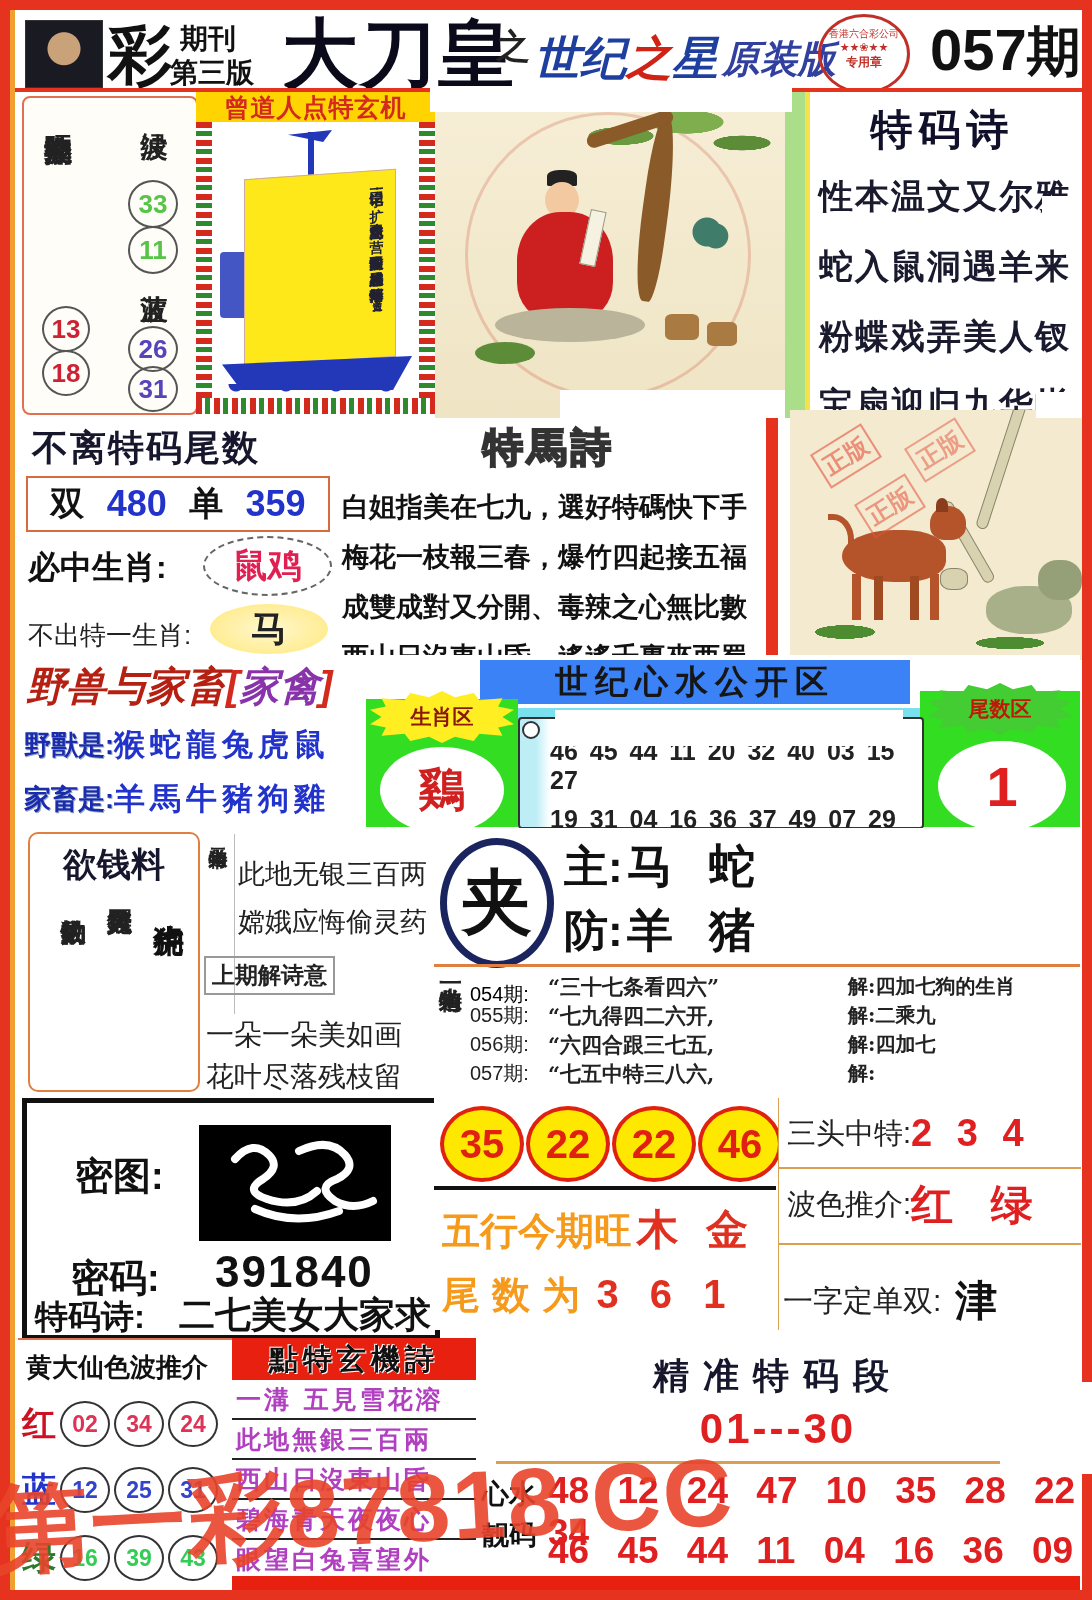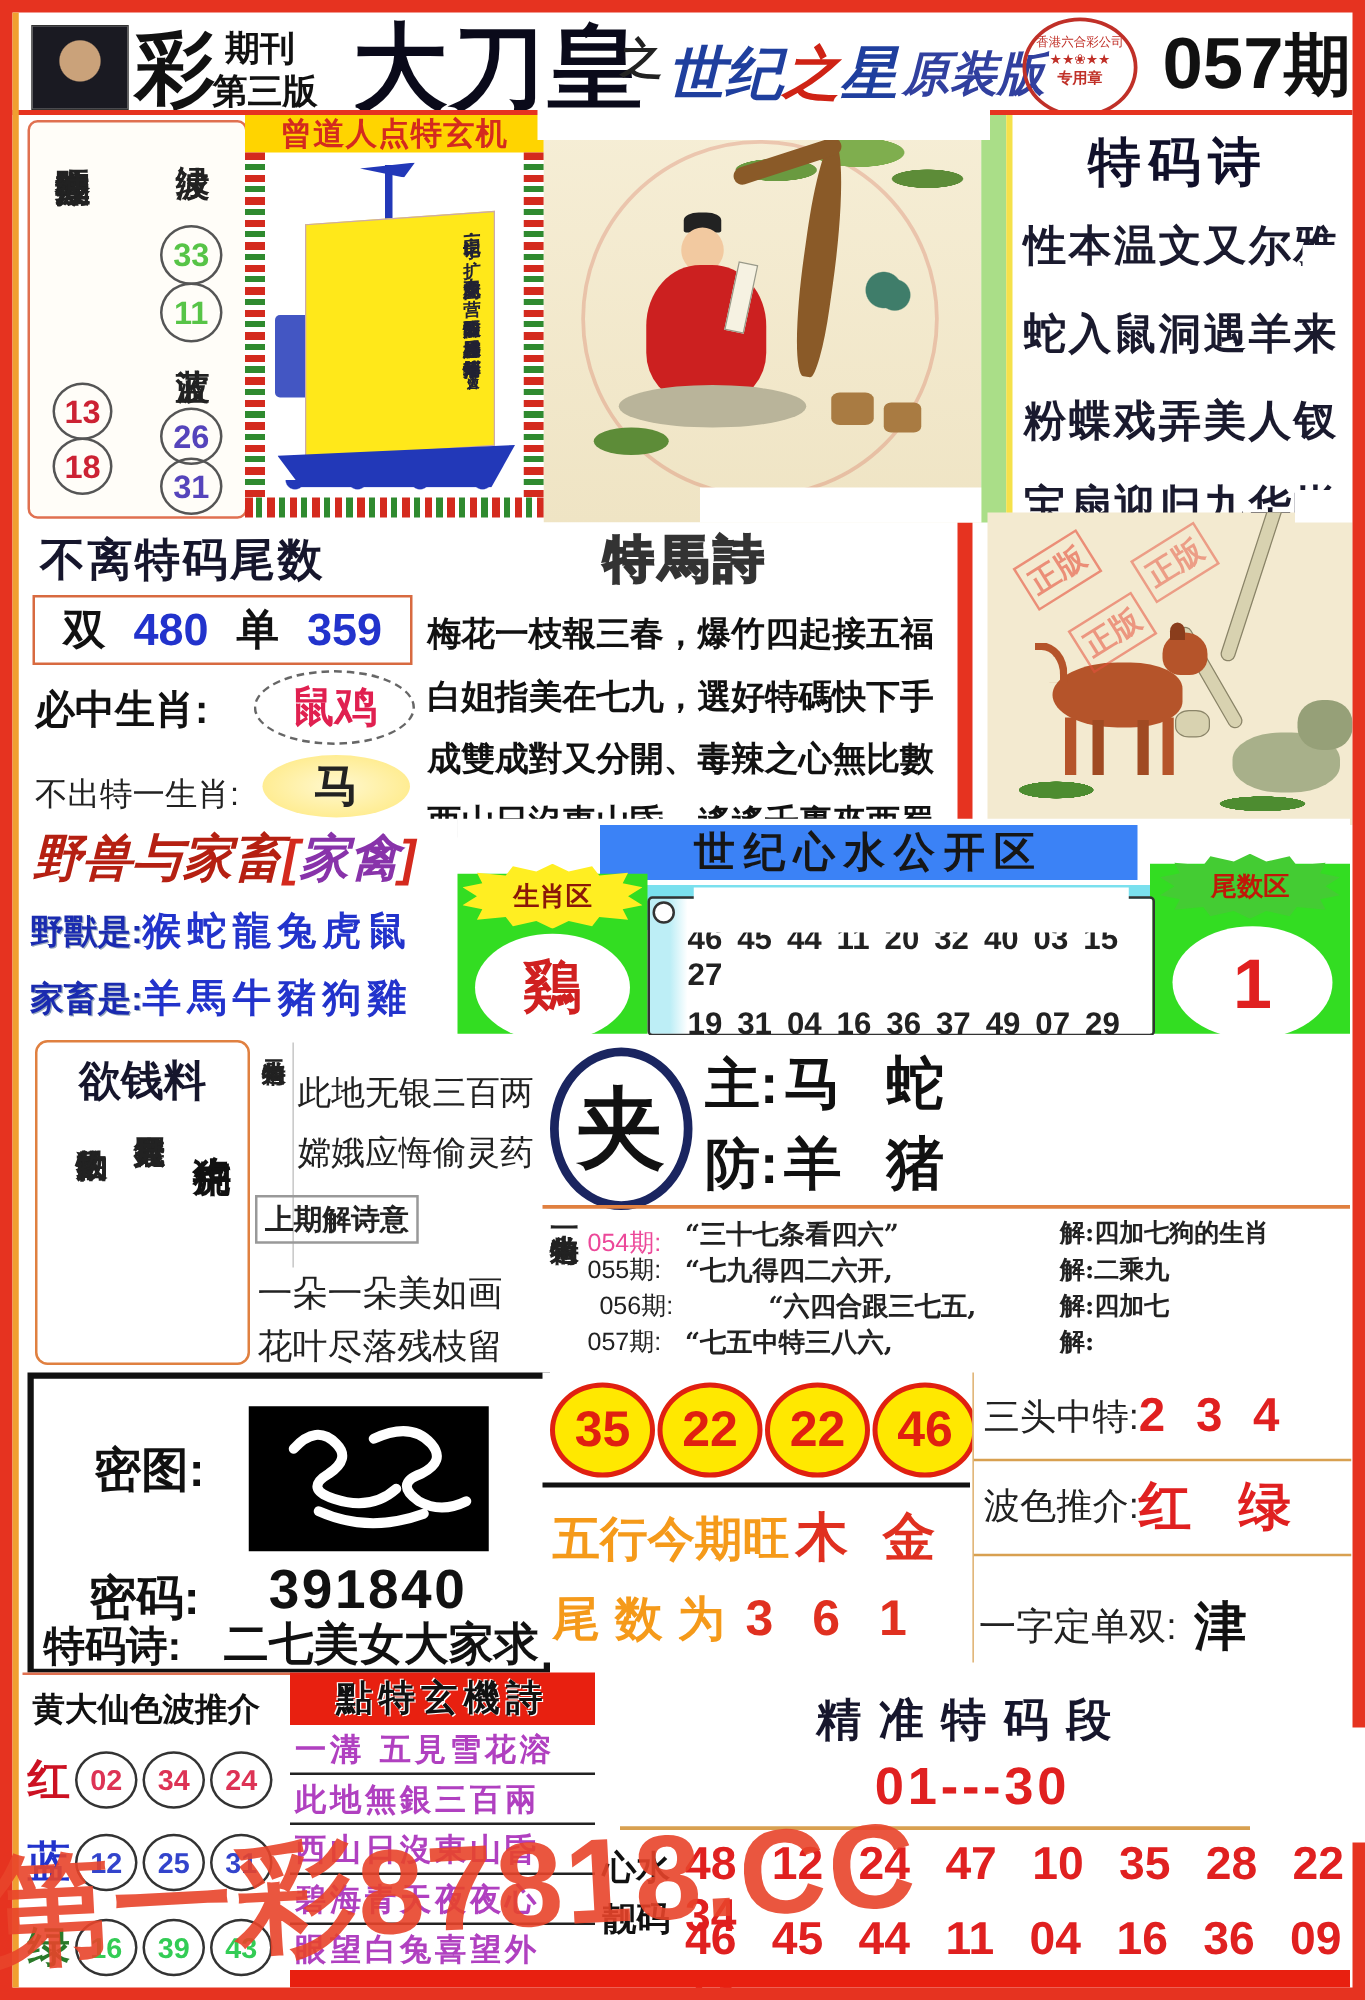--- a/index.html
+++ b/index.html
@@ -135,22 +135,22 @@
       <span style="font-size:34px;font-weight:bold;color:#e02050;">鼠鸡</span>
     </div>
     <div class="abs" style="left:10px;top:200px;font-size:26px;color:#222;">不出特一生肖:</div>
     <div class="abs c" style="left:192px;top:186px;width:118px;height:50px;background:radial-gradient(#fff8cf,#ffe87a);">
       <span style="font-size:36px;font-weight:bold;color:#222;">马</span>
     </div>
   </div>
 
   <div class="abs" style="left:332px;top:418px;width:434px;height:242px;background:#fff;">
     <div class="outline-t" style="text-align:center;font-size:40px;font-weight:bold;letter-spacing:4px;margin-top:2px;">特馬詩</div>
+    <div class="serif" style="margin:14px 0 0 10px;font-size:27px;font-weight:bold;color:#111;">白姐指美在七九，選好特碼快下手</div>
     <div class="serif" style="margin:14px 0 0 10px;font-size:27px;font-weight:bold;color:#111;">梅花一枝報三春，爆竹四起接五福</div>
-    <div class="serif" style="margin:14px 0 0 10px;font-size:27px;font-weight:bold;color:#111;">白姐指美在七九，選好特碼快下手</div>
     <div class="serif" style="margin:14px 0 0 10px;font-size:27px;font-weight:bold;color:#111;">成雙成對又分開、毒辣之心無比數</div>
     <div class="serif" style="margin:14px 0 0 10px;font-size:27px;font-weight:bold;color:#111;">西山日沒東山昏，遙遙千裏來西蜀</div>
   </div>
   <div class="abs hline" style="left:766px;top:418px;width:12px;height:242px;"></div>
 
   <div class="abs" style="left:790px;top:410px;width:292px;height:250px;background:#f3ead0;overflow:hidden;">
     <div class="abs" style="left:205px;top:-10px;width:10px;height:130px;background:#d8d2b0;border:1px solid #8a8468;transform:rotate(18deg);border-radius:6px;"></div>
     <div class="abs" style="left:172px;top:86px;width:10px;height:90px;background:#d8d2b0;border:1px solid #8a8468;transform:rotate(-30deg);border-radius:6px;"></div>
     <div class="abs" style="left:150px;top:158px;width:26px;height:20px;background:#d8d2b0;border:1px solid #8a8468;border-radius:40%;"></div>
     <div class="abs" style="left:52px;top:120px;width:104px;height:52px;background:#b5542a;border-radius:50% 40% 40% 50%;"></div>
@@ -235,30 +235,30 @@
       <span class="serif" style="font-size:46px;font-weight:bold;color:#111;letter-spacing:10px;">马 蛇</span>
     </div>
     <div class="abs" style="left:130px;top:72px;">
       <span style="font-size:44px;font-weight:bold;color:#111;">防:</span>
       <span class="serif" style="font-size:46px;font-weight:bold;color:#111;letter-spacing:10px;">羊 猪</span>
     </div>
     <div class="abs" style="left:0;top:136px;width:646px;height:3px;background:#e08040;"></div>
     <div class="abs vtext serif" style="left:2px;top:142px;height:120px;font-size:23px;font-weight:bold;color:#222;">道人一句中特</div>
     <div class="abs" style="left:36px;top:144px;width:610px;">
       <div class="flex" style="height:29px;">
-        <span style="font-size:20px;color:#ec4899;width:78px;margin-top:16px;">054期:</span>
+        <span style="font-size:20px;color:#000000;width:78px;margin-top:16px;">054期:</span>
         <span class="serif" style="font-size:21px;font-weight:bold;color:#222;width:300px;">“三十七条看四六”</span>
         <span class="serif" style="font-size:20px;font-weight:bold;color:#222;">解:四加七狗的生肖</span>
       </div>
       <div class="flex" style="height:29px;">
         <span style="font-size:20px;color:#222;width:78px;">055期:</span>
         <span class="serif" style="font-size:21px;font-weight:bold;color:#222;width:300px;">“七九得四二六开,</span>
         <span class="serif" style="font-size:20px;font-weight:bold;color:#222;">解:二乘九</span>
       </div>
-      <div class="flex" style="height:29px;text-align:center;">
+      <div class="flex" style="height:29px;">
         <span style="font-size:20px;color:#222;width:78px;">056期:</span>
         <span class="serif" style="font-size:21px;font-weight:bold;color:#222;width:300px;">“六四合跟三七五,</span>
         <span class="serif" style="font-size:20px;font-weight:bold;color:#222;">解:四加七</span>
       </div>
       <div class="flex" style="height:29px;">
         <span style="font-size:20px;color:#222;width:78px;">057期:</span>
         <span class="serif" style="font-size:21px;font-weight:bold;color:#222;width:300px;">“七五中特三八六,</span>
         <span class="serif" style="font-size:20px;font-weight:bold;color:#222;">解:</span>
       </div>
     </div>

